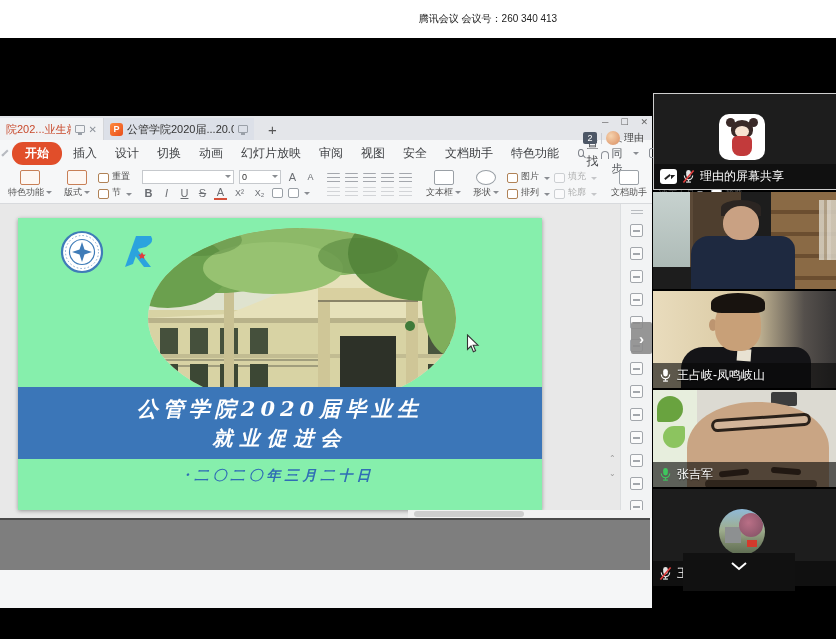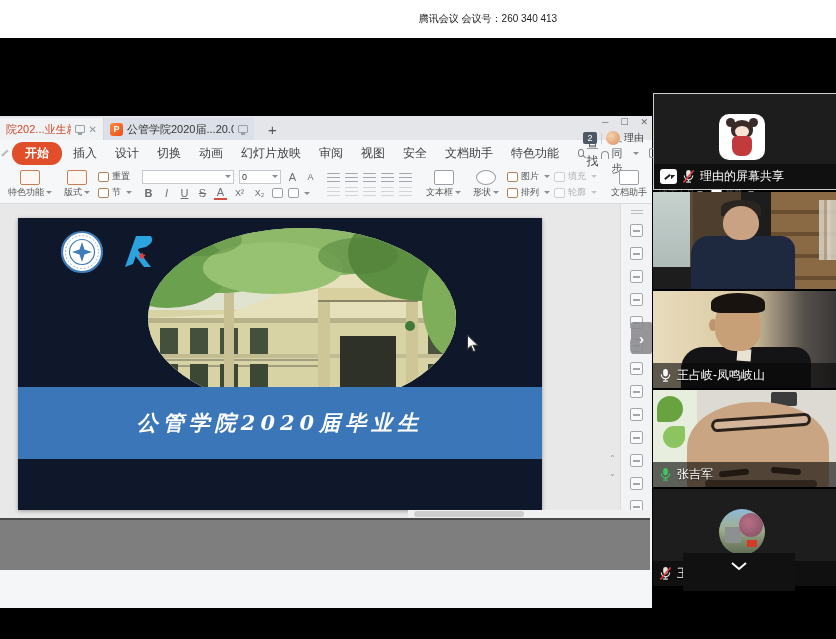--- a/index.html
+++ b/index.html
@@ -52,41 +52,41 @@
 
   
   .toolbar { height:38px; background:#f6f7f8; border-bottom:1px solid #d8dadd; display:flex; align-items:stretch; padding:2px 4px; }
   .tb-sep { width:1px; background:#e1e3e6; margin:3px 5px; }
   .tb-group { display:flex; align-items:center; gap:4px; }
   .tb-big { display:flex; flex-direction:column; align-items:center; justify-content:center; gap:1px; padding:0 4px; }
   .tb-big .ic { width:20px; height:15px; border:1.4px solid #c87f56; border-radius:2px; background:#fdf7f3; }
   .tb-big .ic.plain { border-color:#9aa0a6; background:#fff; }
   .tb-lbl { font-size:9px; color:#555; white-space:nowrap; display:flex; align-items:center; }
   .tb-col { display:flex; flex-direction:column; justify-content:center; gap:3px; }
-  .tb-sm { display:flex; align-items:center; gap:3px; font-size:9px; color:#555; white-space:nowrap;}
+  .tb-sm { display:flex; align-items:flex-end; gap:3px; font-size:9px; color:#555; white-space:nowrap;}
   .tb-sm .ic { width:11px; height:10px; border:1.2px solid #b08256; border-radius:2px; background:#fff; }
   .tb-sm .ic.gray { border-color:#9aa0a6; }
   .dd { width:0; height:0; border:3px solid transparent; border-top-color:#8a8d92; display:inline-block; margin:3px 0 0 2px; }
   .fontgrp { display:flex; flex-direction:column; justify-content:center; gap:3px; }
   .fg-row { display:flex; align-items:center; gap:5px; }
   .combo { height:14px; background:#fff; border:1px solid #c6c9cd; display:flex; align-items:center; justify-content:space-between; padding:0 2px; font-size:9px; color:#333;}
   .combo.w1 { width:92px; } .combo.w2 { width:42px; }
   .fmt { font-size:11px; color:#6a6d72; width:13px; text-align:center; }
   .fmt.b { font-weight:bold; } .fmt.i { font-style:italic; } .fmt.u { text-decoration:underline; } .fmt.s { text-decoration:line-through; }
   .fmt.colorA { border-bottom:2px solid #d4503a; line-height:11px; }
   .fmt.sup,.fmt.sub { font-size:9px; width:15px; }
   .parags { display:flex; flex-direction:column; gap:4px; justify-content:center; }
   .pg-row { display:flex; gap:5px; }
   .pg-ic { width:13px; height:10px; border-radius:1px;
     background:repeating-linear-gradient(to bottom,#8f939a 0 1.5px,transparent 1.5px 4px); opacity:.8;}
   .pg-ic.faded { opacity:.35; }
 
   
   .canvas { position:relative; height:314px; background:#e8e8e8; overflow:hidden; }
-  .slide { position:absolute; left:18px; top:14px; width:524px; height:292px; background:#0f172a;
+  .slide { position:absolute; left:18px; top:14px; width:524px; height:292px; background:#86efac;
     box-shadow:0 1px 4px rgba(0,0,0,.35); overflow:hidden; }
   .band { position:absolute; left:0; top:169px; width:524px; height:72px;
     display:flex; flex-direction:column; align-items:center; justify-content:center; }
   .band .l1 { font-family:"DejaVu Serif","Liberation Serif",serif; font-style:italic; font-weight:bold;
     color:#fff; font-size:21px; letter-spacing:5px; line-height:30px; }
   .band .l2 { font-family:"DejaVu Serif","Liberation Serif",serif; font-style:italic; font-weight:bold;
     color:#fff; font-size:20px; letter-spacing:7px; line-height:28px; }
   .slide-date { position:absolute; left:0; top:249px; width:524px; text-align:center;
     font-family:"DejaVu Serif","Liberation Serif",serif; font-style:italic; font-weight:bold;
     color:#2f6db5; font-size:14px; letter-spacing:4px; }
@@ -458,21 +458,23 @@
             <ellipse cx="150" cy="52" rx="60" ry="38" fill="#6ba04e"></ellipse>
             <ellipse cx="255" cy="50" rx="70" ry="26" fill="#97c271"></ellipse>
             <ellipse cx="438" cy="85" rx="34" ry="55" fill="#7fae5b"></ellipse>
             <ellipse cx="340" cy="38" rx="40" ry="18" fill="#4e7d36" opacity=".5"></ellipse>
             <ellipse cx="180" cy="22" rx="44" ry="16" fill="#4e7d36" opacity=".4"></ellipse>
           </g>
         </svg>
 
         <div class="band" style="background:#3b76b8;">
           <div class="l1">公管学院2020届毕业生</div>
-        </div>
+          <div class="l2">就业促进会</div>
+        </div>
+        <div class="slide-date">·二〇二〇年三月二十日</div>
       </div>
 
       <div class="slide-nav">
           <span>⌃</span>
           <span>⌄</span>
         </div>
 
       <div class="side-strip">
         <span class="grip"></span>
         <span class="side-ic"></span>

